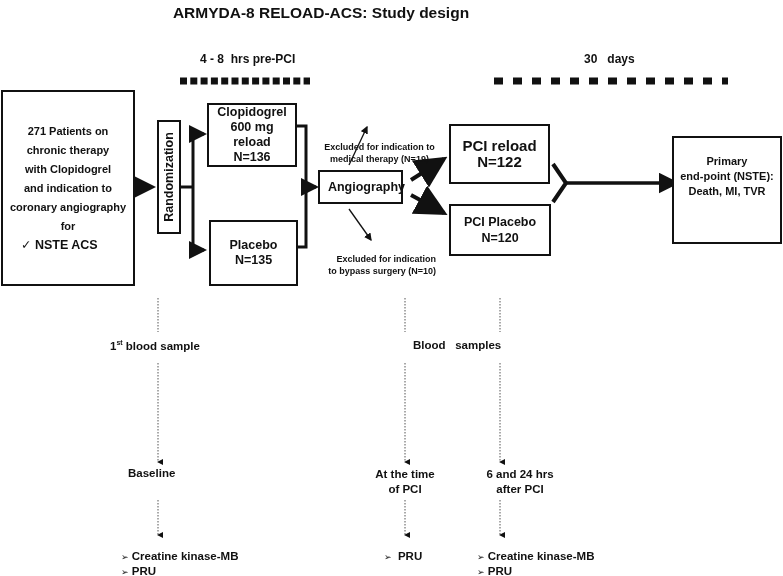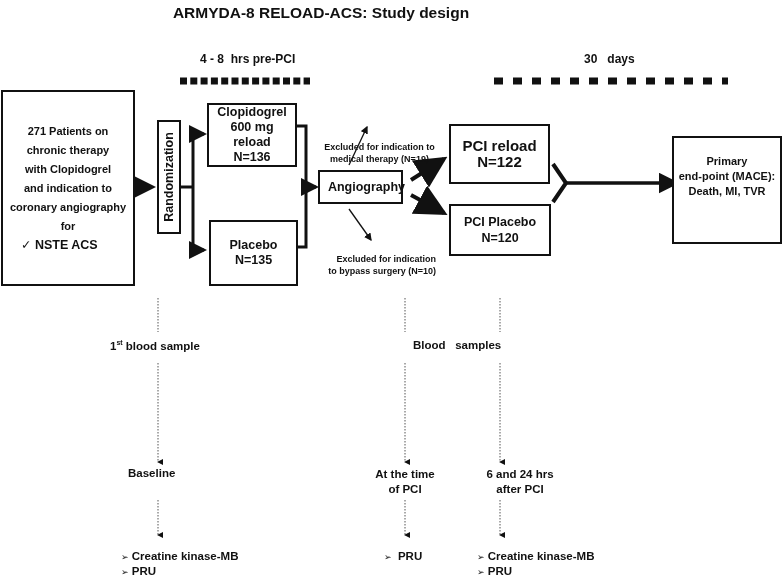--- a/index.html
+++ b/index.html
@@ -97,21 +97,21 @@
 <div class="t ml" style="left:306px; top:253px; width:130px; text-align:right; font-size:9px; line-height:12px;">Excluded for indication
 to bypass surgery (N=10)</div>
 
 <div class="box ml" style="left:449px; top:108px; width:101px; height:60px; font-size:15px; line-height:16px;margin-top:16px;">PCI reload
 N=122</div>
 
 <div class="box ml" style="left:449px; top:204px; width:102px; height:52px; font-size:12.5px; line-height:16px;">PCI Placebo
 N=120</div>
 
 <div class="box ml" style="left:672px; top:136px; width:110px; height:108px; font-size:11px; line-height:15px; padding-bottom:28px;">Primary
-end-point (MACE):
+end-point (NSTE):
 Death, MI, TVR</div>
 
 <div class="t" style="left:110px; top:339px; font-size:11.5px;">
   <span>1</span><sup style="font-size:7px;">st</sup>
   <span>blood sample</span>
 </div>
 <div class="t" style="left:413px; top:339px; font-size:11.5px; white-space:pre;">Blood   samples</div>
 
 <div class="t" style="left:128px; top:467px; font-size:11.5px;">Baseline</div>
 <div class="t ml" style="left:370px; top:467px; width:70px; text-align:center; font-size:11.5px; line-height:15px;">At the time

